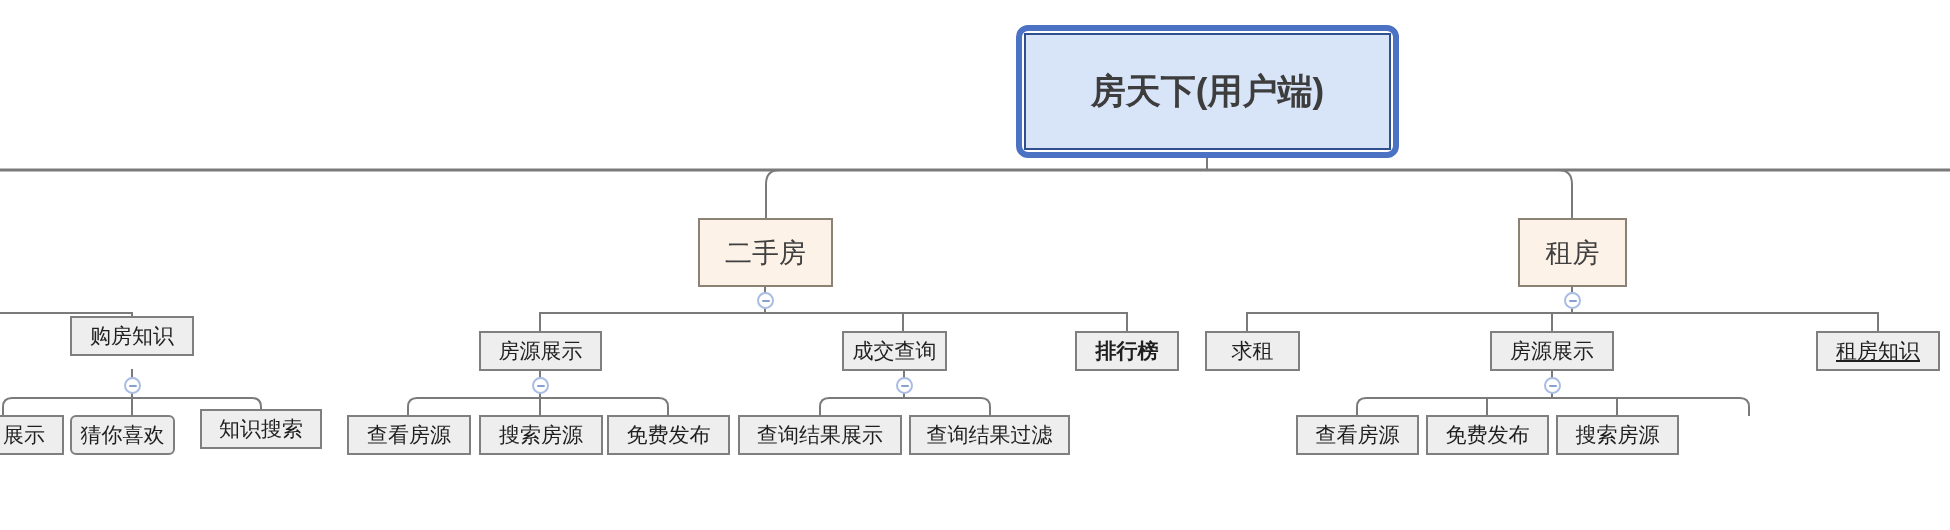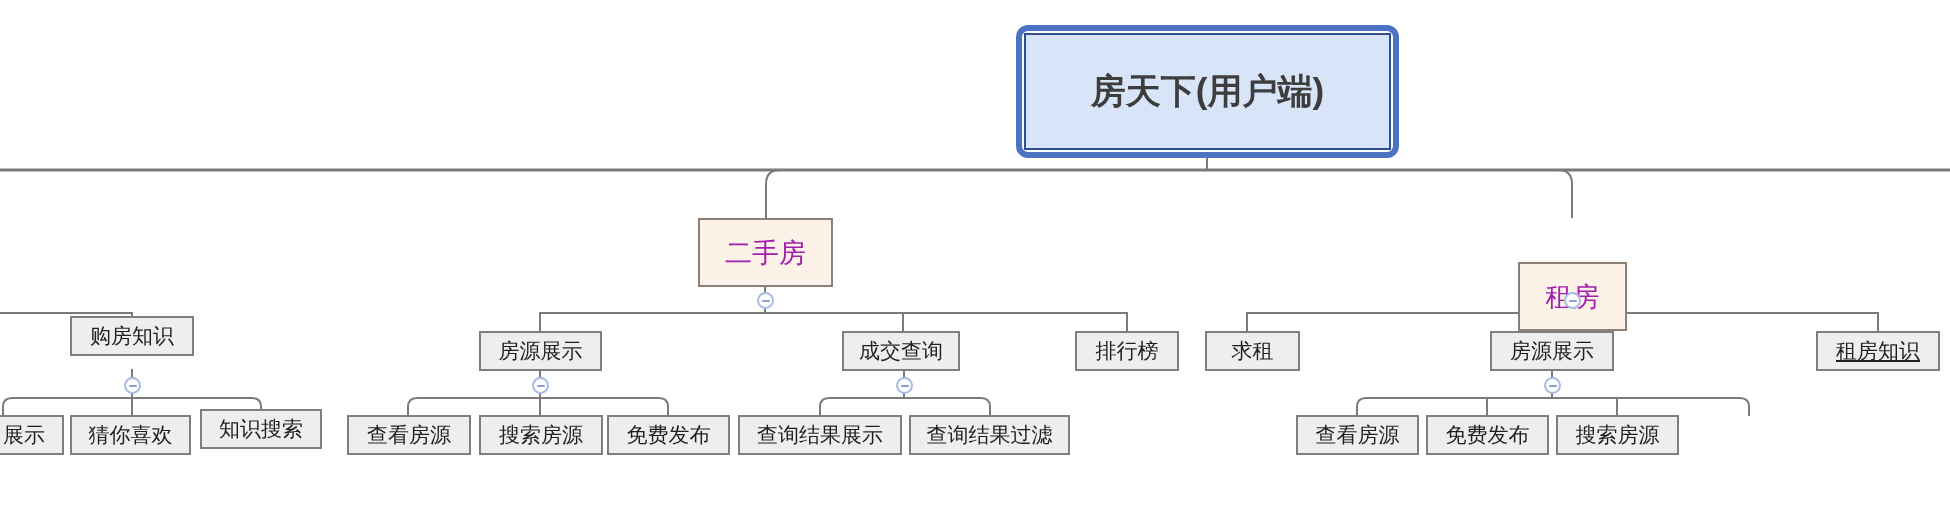--- a/index.html
+++ b/index.html
@@ -23,21 +23,21 @@
     height:40px;
     background:var(--leaf-fill,#eee);
     border:2px solid var(--leaf-border,#7f7f7f);
     font-size:21px;color:var(--text,#1f1f1f);
   }
   .leaf.cut{justify-content:flex-end;padding-right:17px;}
   .branch{
     height:69px;
     background:var(--branch-fill,#fcf2e8);
     border:2px solid var(--branch-border,#8b8275);
-    font-size:27px;color:#a21caf;
+    font-size:27px;color:#404040;
   }
   .rootnode{
     height:133px;width:383px;
     border:6px solid var(--root-ring,#4c72c4);
     border-radius:12px;
     background:#fff;padding:2px;
   }
   .rootnode .inner{
     box-sizing:border-box;width:100%;height:100%;
     display:flex;align-items:center;justify-content:center;
@@ -82,32 +82,32 @@
     <path d="M1357 416 V407 Q1357 398 1366 398 H1740 Q1749 398 1749 407 V416"></path>
     <path d="M1487 398 V416"></path>
     <path d="M1617 398 V416"></path>
   </svg>
 
   <div class="node rootnode" style="left:1016px;top:25px;justify-content:center;">
     <div class="inner">房天下(用户端)</div>
   </div>
 
   <div class="node branch" style="left:698px;top:218px;width:135px;">二手房</div>
-  <div class="node branch" style="left:1518px;top:218px;width:109px;margin-top:44px;">租房</div>
+  <div class="node branch" style="left:1518px;top:218px;width:109px;">租房</div>
 
   <div class="node leaf" style="left:70px;top:316px;width:124px;">购房知识</div>
   <div class="node leaf" style="left:479px;top:331px;width:123px;">房源展示</div>
-  <div class="node leaf" style="left:842px;top:331px;width:118px;">成交查询</div>
-  <div class="node leaf" style="left:1075px;top:331px;width:104px;">排行榜</div>
+  <div class="node leaf" style="left:842px;top:331px;width:105px;">成交查询</div>
+  <div class="node leaf" style="left:1075px;top:331px;width:104px;font-weight:bold;">排行榜</div>
   <div class="node leaf" style="left:1205px;top:331px;width:95px;">求租</div>
   <div class="node leaf" style="left:1490px;top:331px;width:124px;">房源展示</div>
   <div class="node leaf" style="left:1816px;top:331px;width:124px;text-decoration:underline;">租房知识</div>
 
   <div class="node leaf cut" style="left:-59px;top:415px;width:123px;">展示</div>
-  <div class="node leaf" style="left:70px;top:415px;width:121px;">猜你喜欢</div>
+  <div class="node leaf" style="left:70px;top:415px;width:105px;border-radius:6px;">猜你喜欢</div>
   <div class="node leaf" style="left:200px;top:409px;width:122px;">知识搜索</div>
 
   <div class="node leaf" style="left:347px;top:415px;width:124px;">查看房源</div>
   <div class="node leaf" style="left:479px;top:415px;width:124px;">搜索房源</div>
   <div class="node leaf" style="left:607px;top:415px;width:123px;">免费发布</div>
 
   <div class="node leaf" style="left:738px;top:415px;width:164px;">查询结果展示</div>
   <div class="node leaf" style="left:909px;top:415px;width:161px;">查询结果过滤</div>
 
   <div class="node leaf" style="left:1296px;top:415px;width:123px;">查看房源</div>

